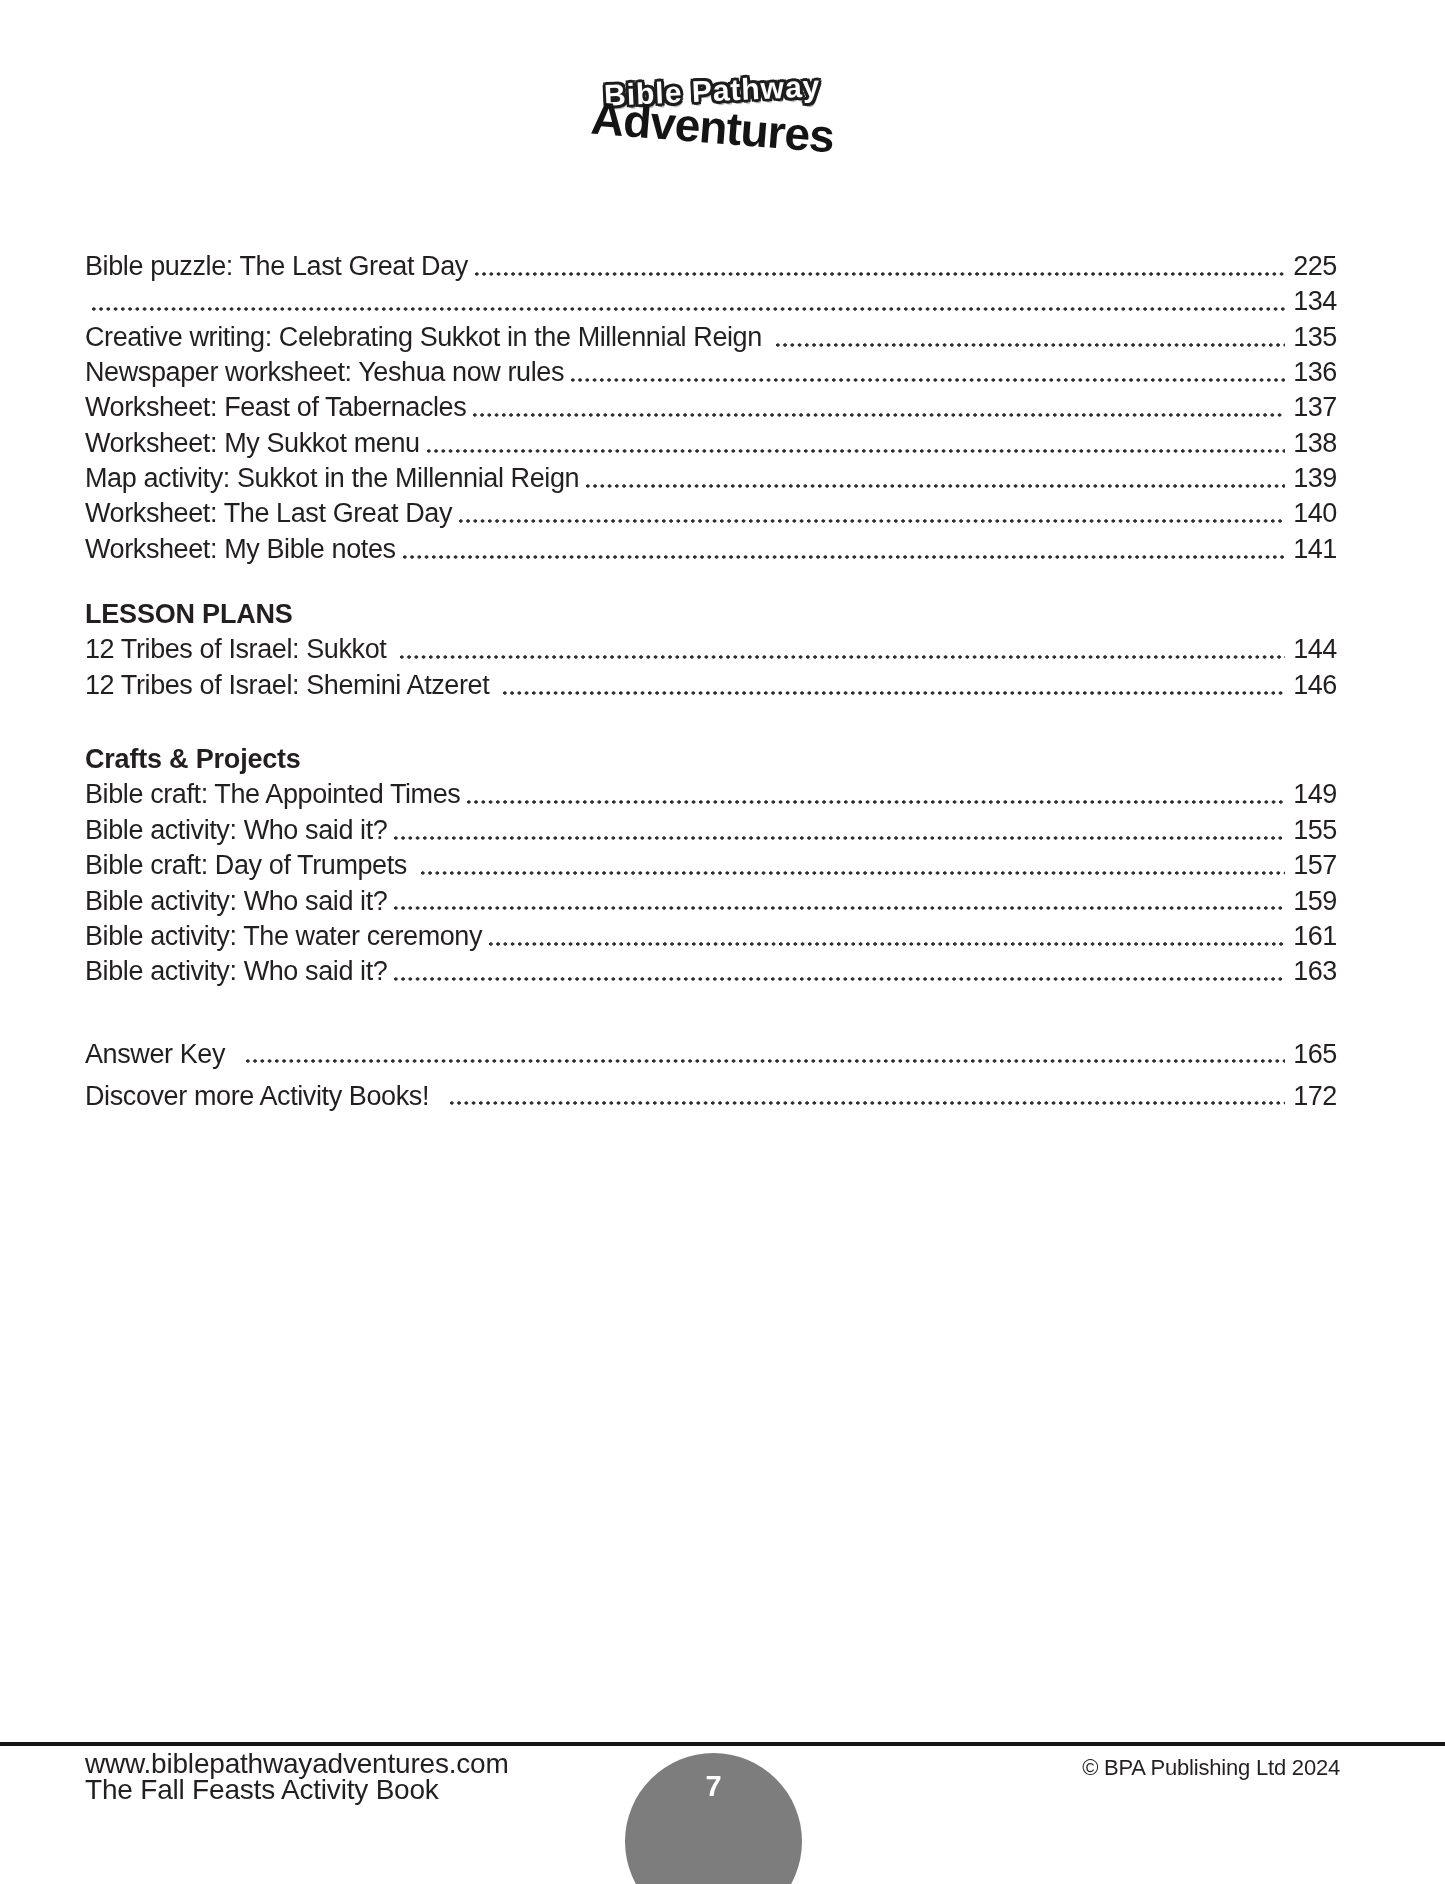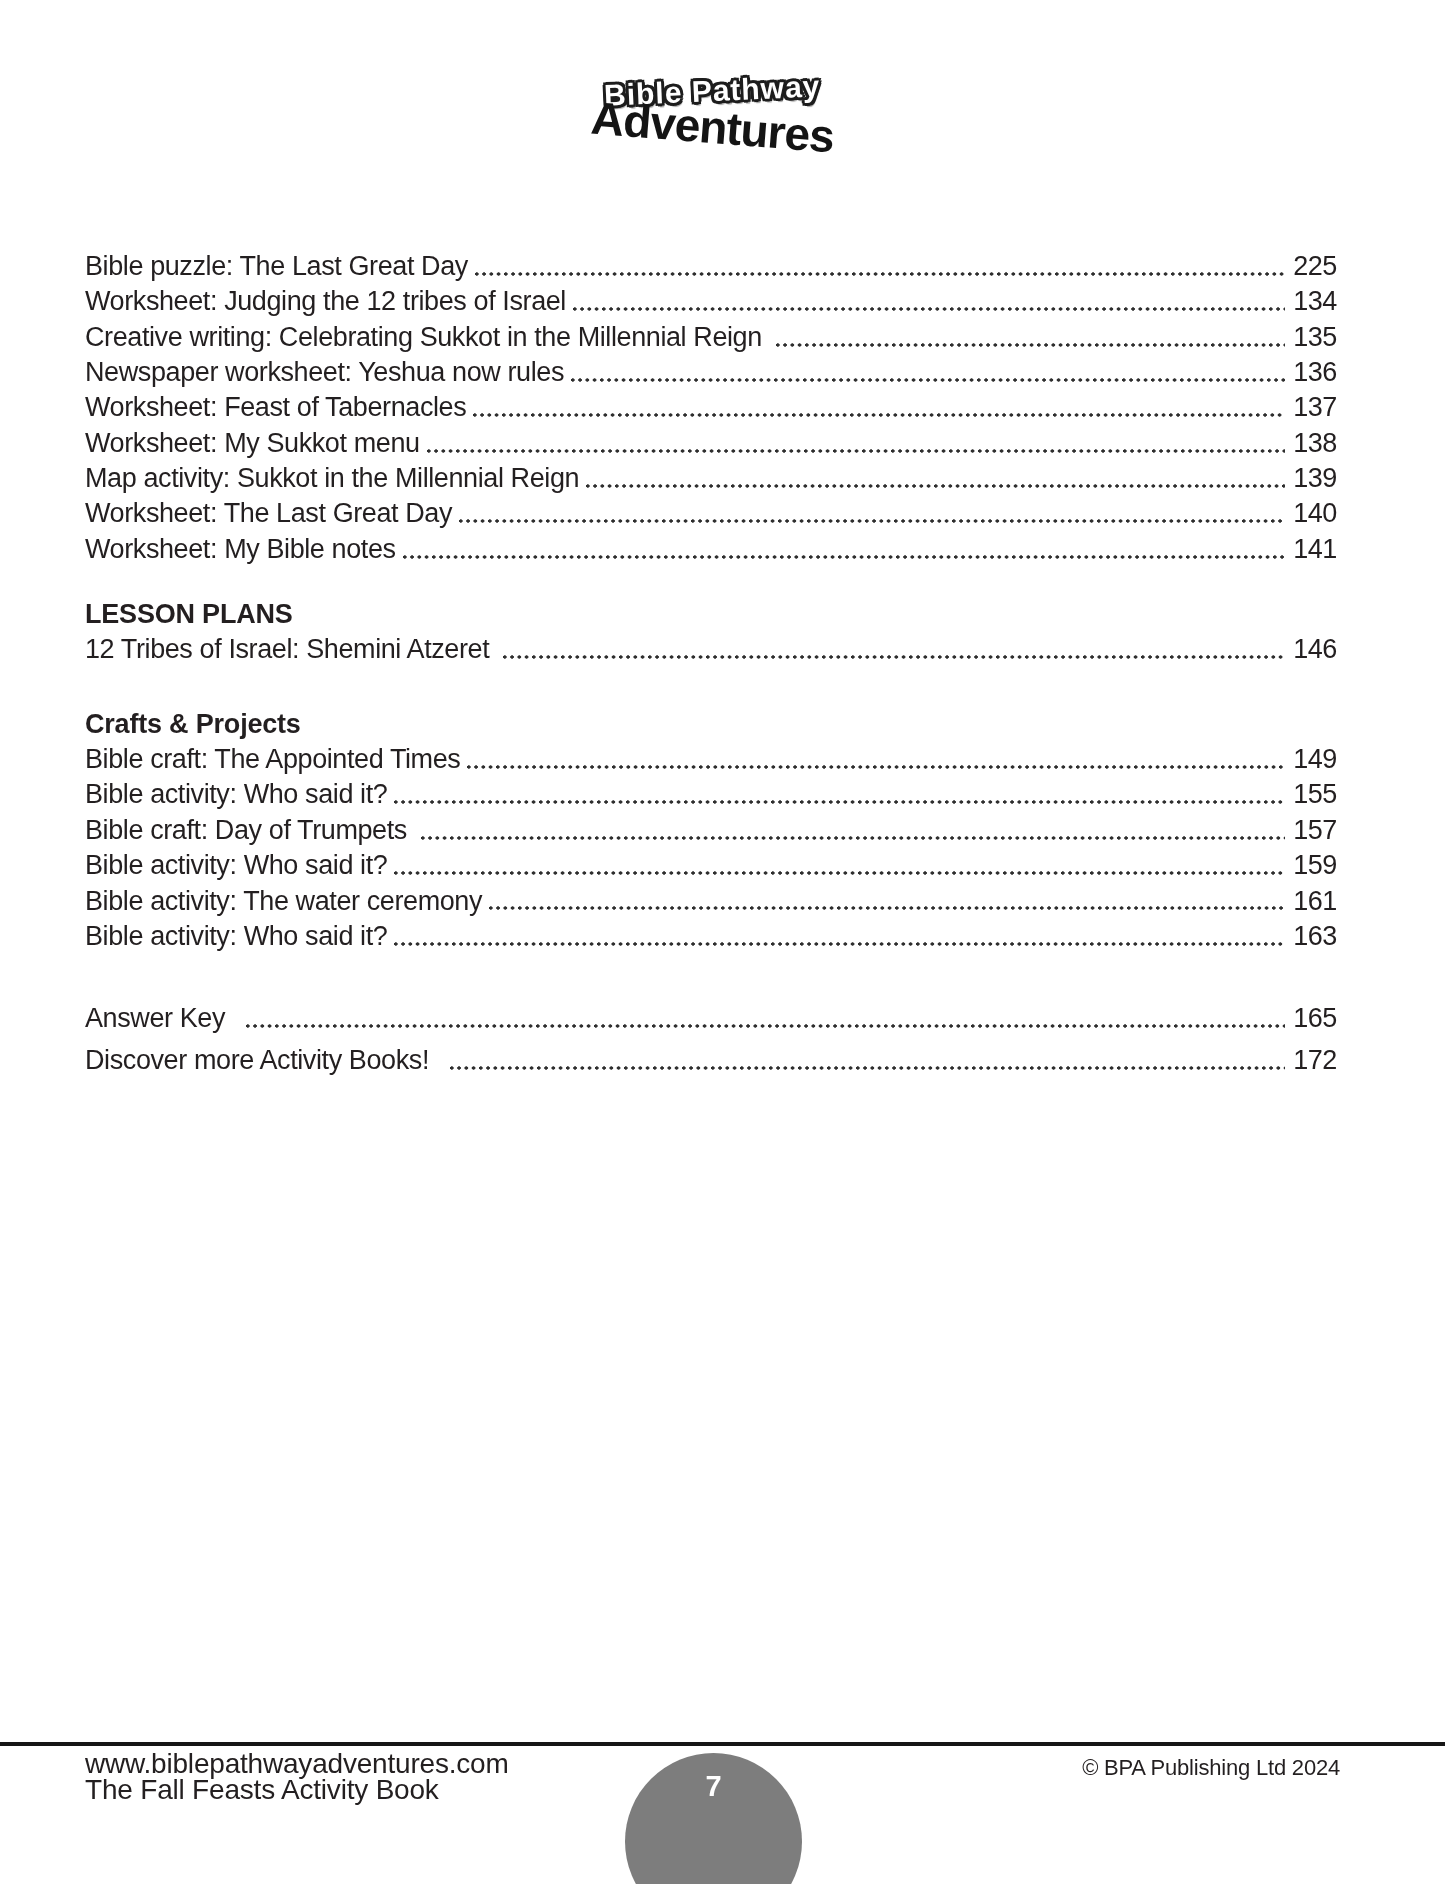--- a/index.html
+++ b/index.html
@@ -88,21 +88,20 @@
   </div>
 
   <div class="toc" id="toc">
       <div class="toc-section">
         <div class="toc-row">
           <span class="toc-label">Bible puzzle: The Last Great Day</span>
           <span class="toc-leader"></span>
           <span class="toc-page">225</span>
         </div>
         <div class="toc-row">
-          <span class="toc-label">Worksheet: Judging the 12 tribes of Israel</span>
           <span class="toc-leader"></span>
           <span class="toc-page">134</span>
         </div>
         <div class="toc-row">
           <span class="toc-label">Creative writing: Celebrating Sukkot in the Millennial Reign </span>
           <span class="toc-leader"></span>
           <span class="toc-page">135</span>
         </div>
         <div class="toc-row">
           <span class="toc-label">Newspaper worksheet: Yeshua now rules</span>
@@ -130,20 +129,25 @@
           <span class="toc-page">140</span>
         </div>
         <div class="toc-row">
           <span class="toc-label">Worksheet: My Bible notes</span>
           <span class="toc-leader"></span>
           <span class="toc-page">141</span>
         </div>
       </div>
       <div class="toc-section">
         <div class="toc-heading">LESSON PLANS</div>
+        <div class="toc-row">
+          <span class="toc-label">12 Tribes of Israel: Sukkot </span>
+          <span class="toc-leader"></span>
+          <span class="toc-page">144</span>
+        </div>
         <div class="toc-row">
           <span class="toc-label">12 Tribes of Israel: Shemini Atzeret </span>
           <span class="toc-leader"></span>
           <span class="toc-page">146</span>
         </div>
       </div>
       <div class="toc-section">
         <div class="toc-heading">Crafts &amp; Projects</div>
         <div class="toc-row">
           <span class="toc-label">Bible craft: The Appointed Times</span>

